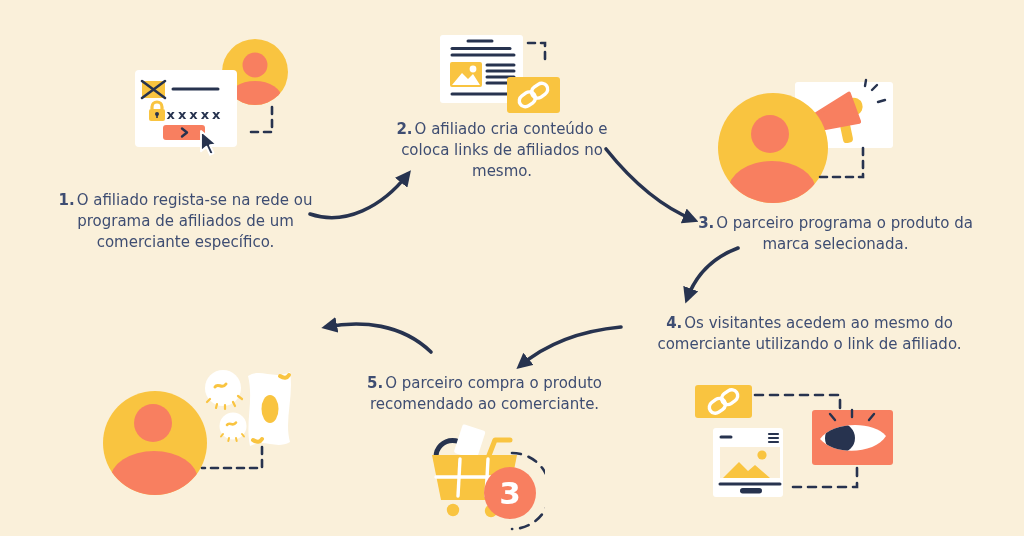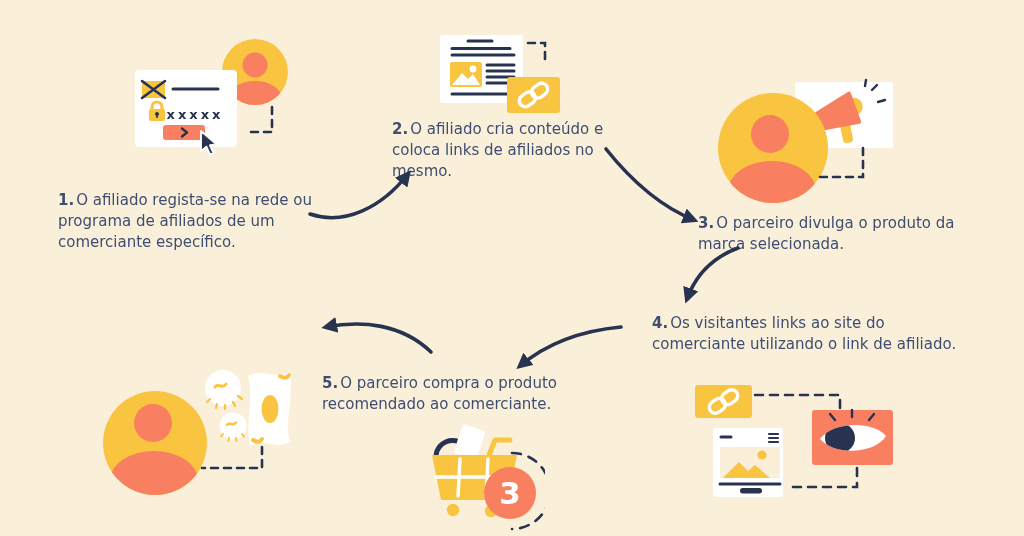--- a/index.html
+++ b/index.html
@@ -3,21 +3,21 @@
 <meta charset="utf-8">
 <style>
   :root{
     --background:#FAF0DA; --ink:#27334F; --text:#3E4D72;
     --yellow:#F9C440; --salmon:#F87F60; --card:#FFFFFF; --cream:#FAEFD9;
   }
   *{margin:0;padding:0;box-sizing:border-box;}
   body{background:var(--background);font-family:"DejaVu Sans",sans-serif;}
   .canvas{position:relative;width:1024px;height:536px;background:var(--background);overflow:hidden;}
   .illus{position:absolute;}
-  .step-text{position:absolute;text-align:left;color:var(--text);font-size:15px;line-height:1.4;}
+  .step-text{position:absolute;text-align:center;color:var(--text);font-size:15px;line-height:1.4;}
   .step-text .num{font-weight:bold;margin-right:2px;}
   .arrows{position:absolute;left:0;top:0;pointer-events:none;}
 </style>
 </head>
 <body>
 
 <div class="canvas">
 
   <svg class="illus" style="left:125px;top:25px" width="200" height="150" viewBox="0 0 200 150">
     <defs>
@@ -225,24 +225,24 @@
     <polyline points="172,79 172,100 112,100" fill="none" stroke="var(--ink)" stroke-width="2.6" stroke-dasharray="7 6" stroke-linecap="round"></polyline>
   </svg>
 
   <div class="step-text" style="left:58px;top:190px;width:255px">
     <span class="num">1.</span><span>O afiliado regista-se na rede ou programa de afiliados de um comerciante específico.</span>
   </div>
   <div class="step-text" style="left:392px;top:119px;width:220px">
     <span class="num">2.</span><span>O afiliado cria conteúdo e coloca links de afiliados no mesmo.</span>
   </div>
   <div class="step-text" style="left:698px;top:213px;width:275px">
-    <span class="num">3.</span><span>O parceiro divulga o produto da marca selecionada.</span>
+    <span class="num">3.</span><span>O parceiro programa o produto da marca selecionada.</span>
   </div>
   <div class="step-text" style="left:652px;top:313px;width:315px">
-    <span class="num">4.</span><span>Os visitantes links ao site do comerciante utilizando o link de afiliado.</span>
+    <span class="num">4.</span><span>Os visitantes acedem ao mesmo do comerciante utilizando o link de afiliado.</span>
   </div>
   <div class="step-text" style="left:322px;top:373px;width:325px">
     <span class="num">5.</span><span>O parceiro compra o produto recomendado ao comerciante.</span>
   </div>
 
   <svg class="arrows" width="1024" height="536" viewBox="0 0 1024 536">
     <defs>
       <marker id="ah" viewBox="0 0 10 10" refX="7" refY="5" markerWidth="4.4" markerHeight="4.4" orient="auto-start-reverse">
         <path d="M0,0 L10,5 L0,10 Z" fill="var(--ink)"></path>
       </marker>

